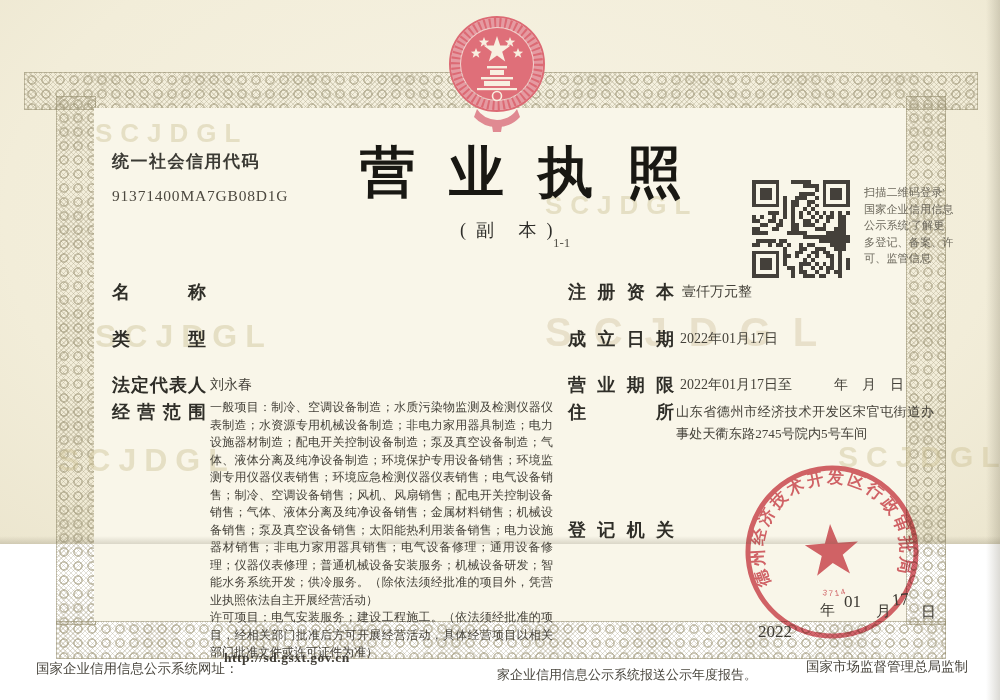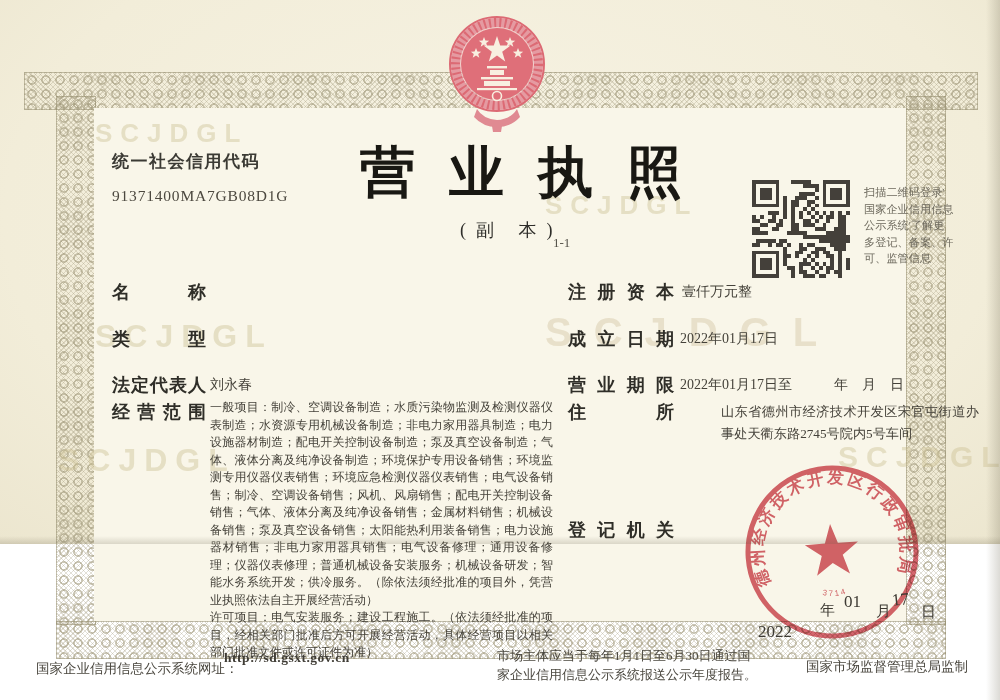--- a/index.html
+++ b/index.html
@@ -32,21 +32,21 @@
   
   .qr-wrap{position:absolute;left:752px;top:180px;width:98px;height:98px;}
   .qr-caption{position:absolute;left:864px;top:184px;width:98px;font-size:11.2px;line-height:16.6px;color:#6e6a5e;}
   
   .flabel{position:absolute;font-family:Liberation Sans, sans-serif;font-weight:bold;font-size:18px;color:#2f2e28;text-align:justify;text-align-last:justify;}
   .flabel.l{left:112px;width:94px;}
   .flabel.r{left:568px;width:106px;}
   .fvalue{position:absolute;color:#45423a;}
   .v1{font-size:14px;}
   .scope{left:210px;top:399px;width:343px;font-size:12px;line-height:17.5px;text-align:justify;}
-  .addr{left:721px;top:401px;width:258px;font-size:13.2px;line-height:21.5px;text-align:justify;}
+  .addr{left:676px;top:401px;width:258px;font-size:13.2px;line-height:21.5px;text-align:justify;}
   
   .seal{position:absolute;left:742px;top:462px;width:180px;height:180px;opacity:.88;mix-blend-mode:multiply;transform:rotate(-4deg);}
   .date-row{position:absolute;left:758px;top:588px;width:200px;height:36px;color:#3d3a33;}
   .date-row span{position:absolute;white-space:nowrap;}
   .dy{left:0;top:6px;font-size:17px;margin-top:28px;}   .dyu{left:62px;top:13px;font-size:15px;}
   .dm{left:86px;top:4px;font-size:17px;} .dmu{left:118px;top:14px;font-size:15px;}
   .dd{left:134px;top:2px;font-size:17px;transform:rotate(-6deg);} .ddu{left:163px;top:15px;font-size:15px;}
   
   .footer-label{position:absolute;left:36px;top:660px;font-size:13.5px;color:#4a473f;}
   .footer-url{position:absolute;left:224px;top:650px;font-size:13.5px;font-weight:bold;color:#3f3c35;letter-spacing:.5px;}
@@ -384,19 +384,18 @@
     <span class="dy">2022</span>
     <span class="dyu">年</span>
     <span class="dm">01</span>
     <span class="dmu">月</span>
     <span class="dd">17</span>
     <span class="ddu">日</span>
   </div>
 
   <div class="footer-label">国家企业信用信息公示系统网址：</div>
   <div class="footer-url">http://sd.gsxt.gov.cn</div>
-  <div class="footer-c1">市场主体应当于每年1月1日至6月30日通过国</div>
   <div class="footer-c2">家企业信用信息公示系统报送公示年度报告。</div>
   <div class="footer-right">国家市场监督管理总局监制</div>
 
   <div class="edge-r"></div>
   <div class="edge-b"></div>
 </div>
 
 </body></html>

